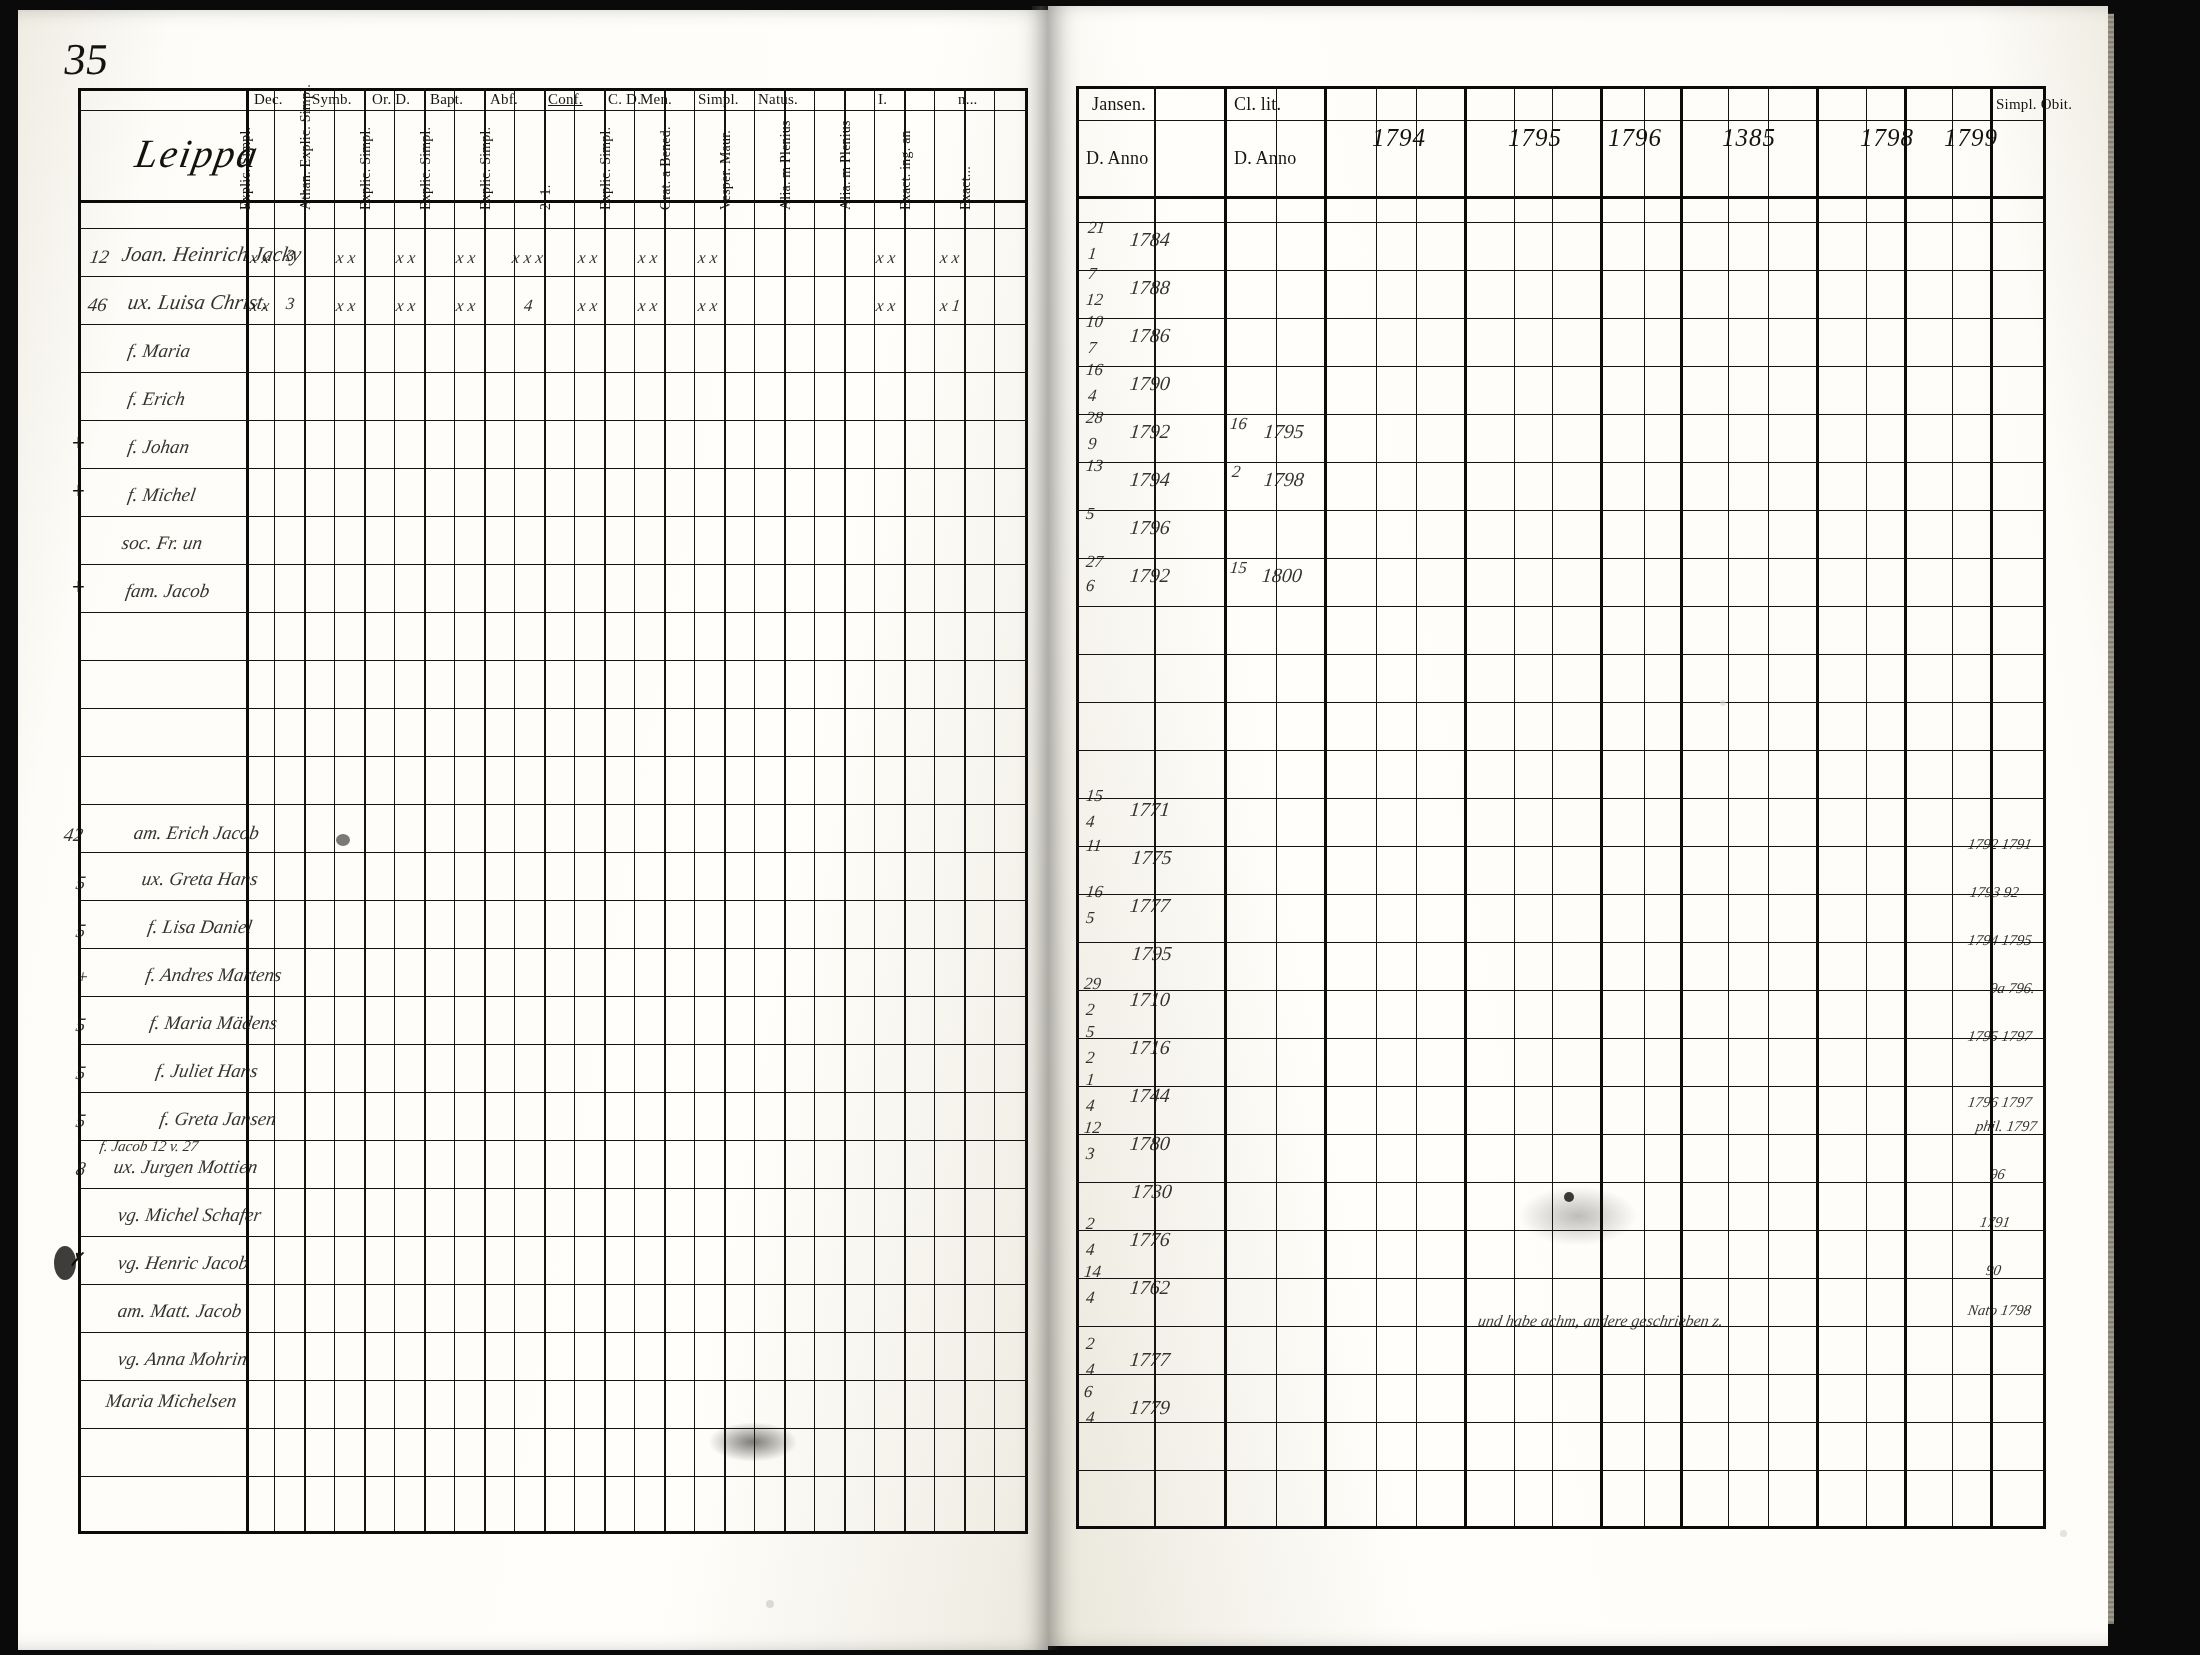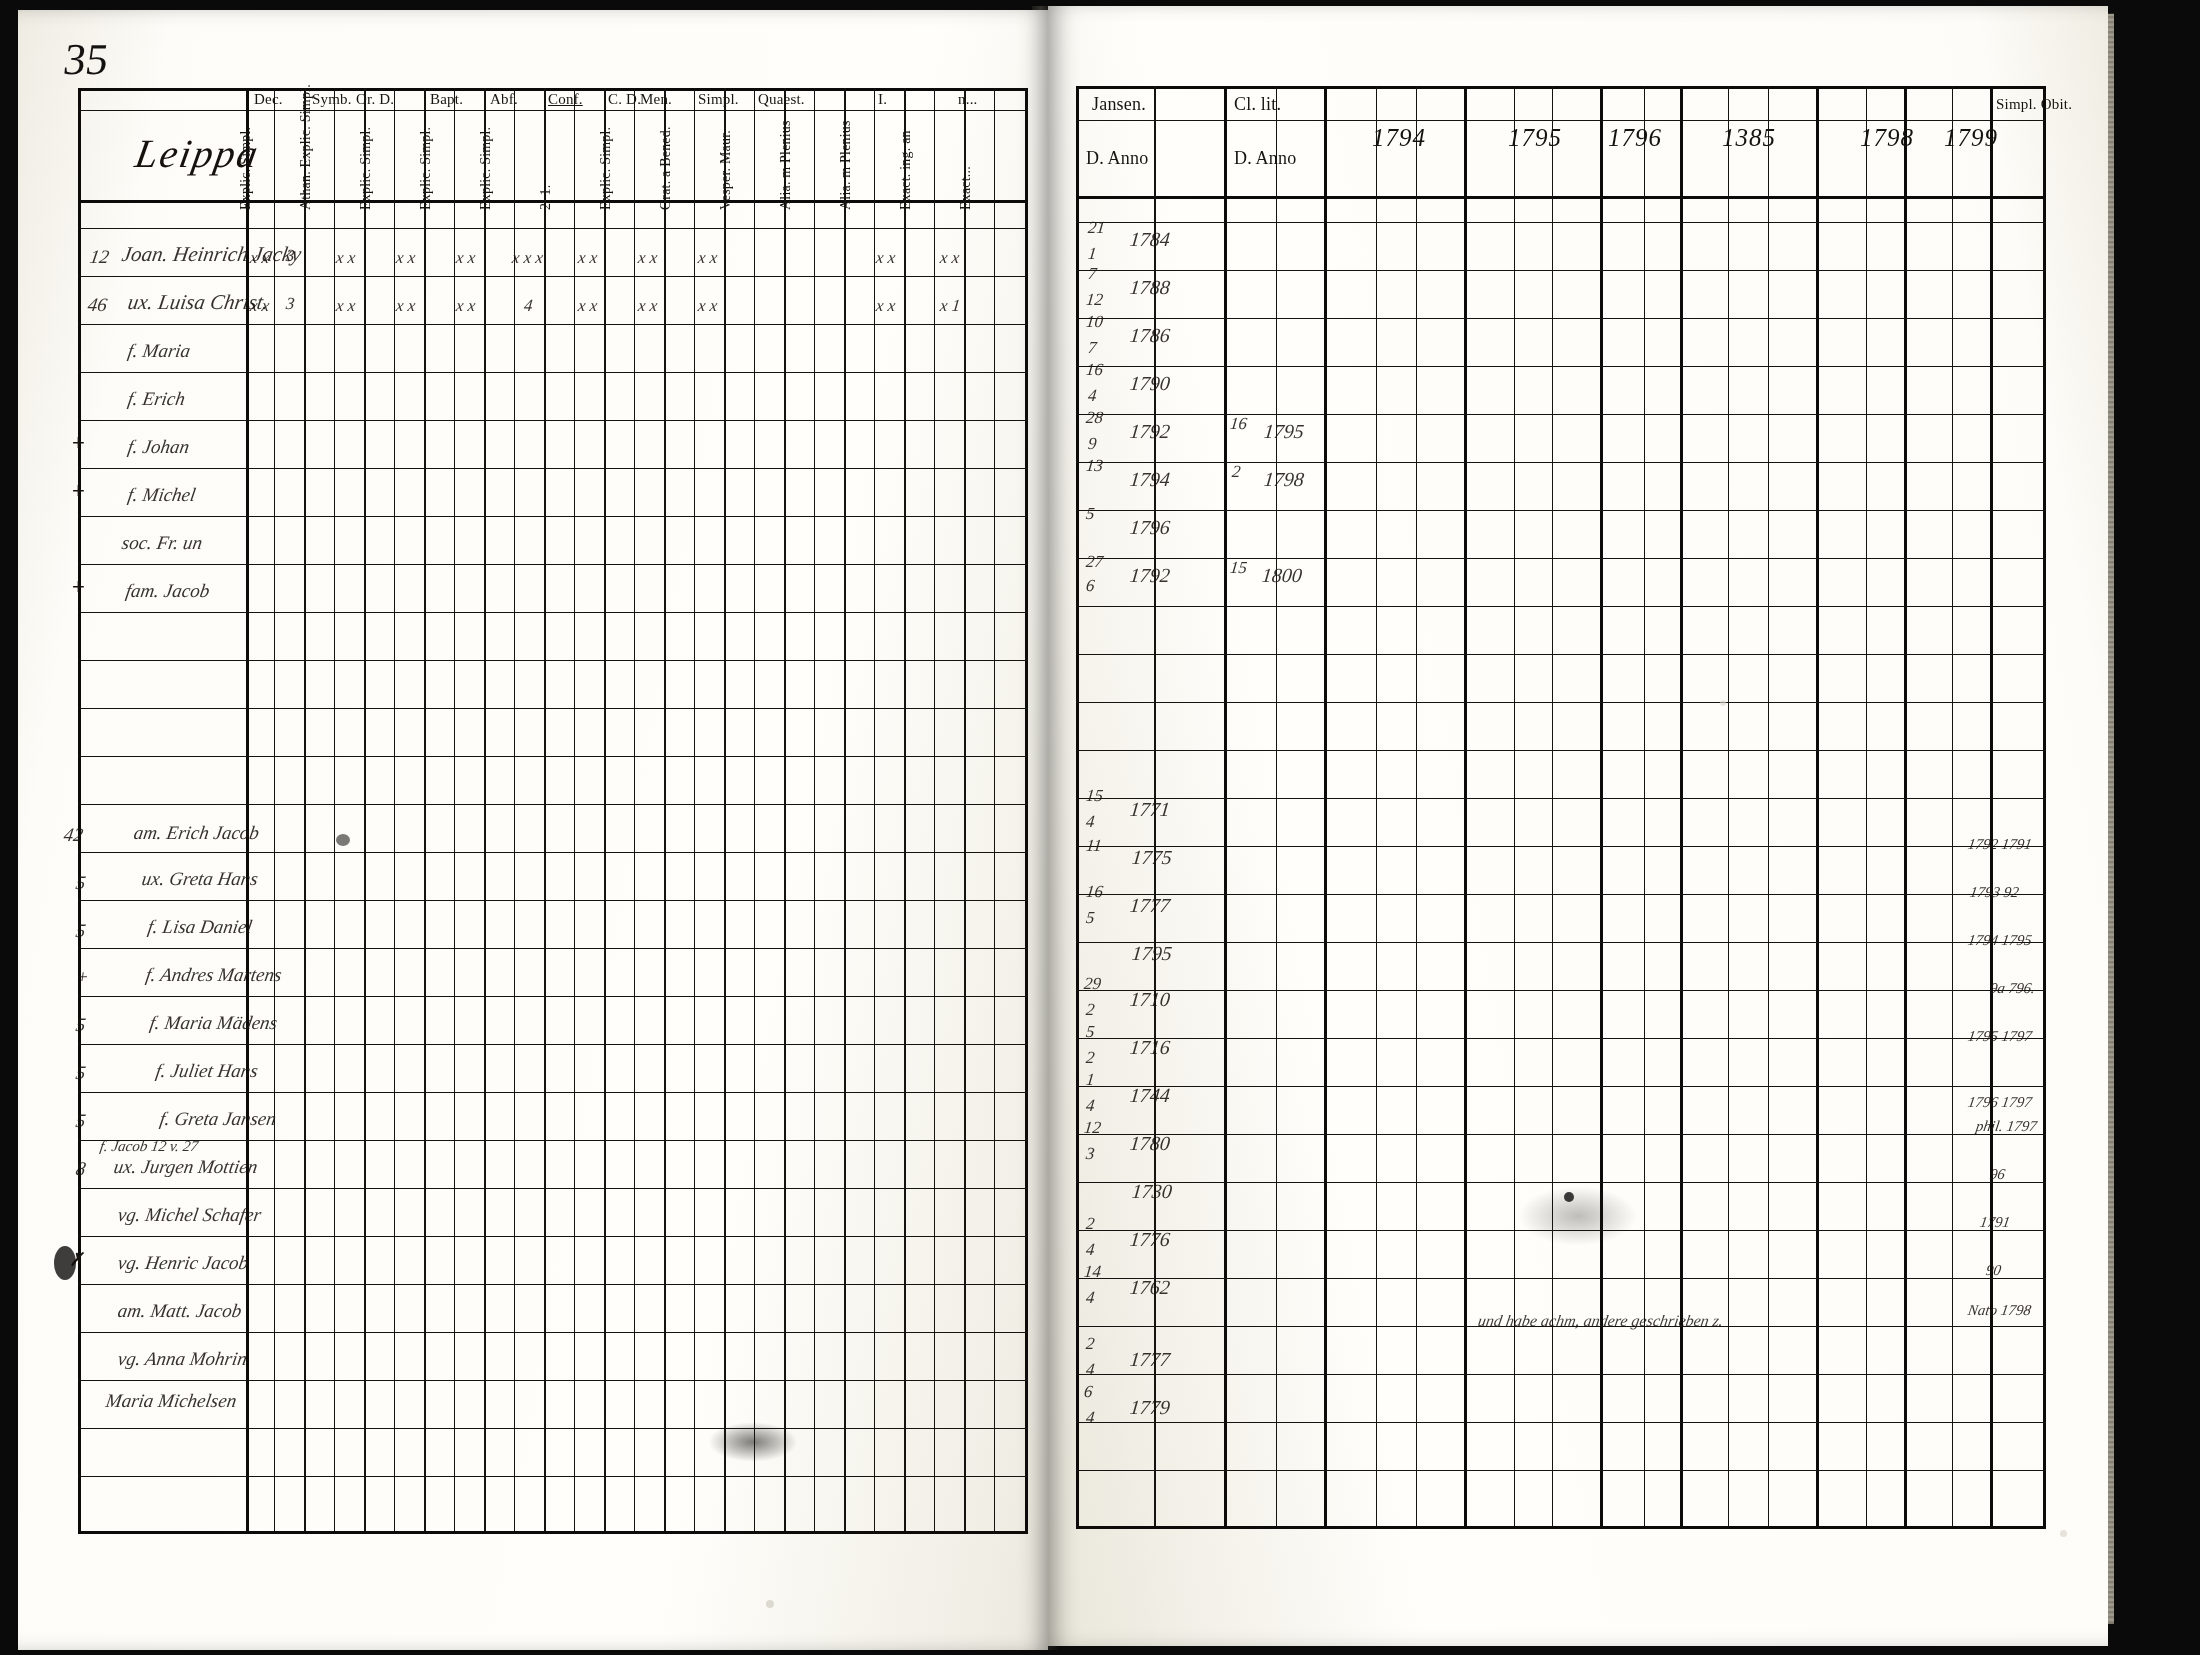--- a/index.html
+++ b/index.html
@@ -238,28 +238,28 @@
       <div class="hline" style="left:0; top:1100px; width:950px;"></div>
       <div class="hline" style="left:0; top:1148px; width:950px;"></div>
       <div class="hline" style="left:0; top:1196px; width:950px;"></div>
       <div class="hline" style="left:0; top:1244px; width:950px;"></div>
       <div class="hline" style="left:0; top:1292px; width:950px;"></div>
       <div class="hline" style="left:0; top:1340px; width:950px;"></div>
       <div class="hline" style="left:0; top:1388px; width:950px;"></div>
 
       <div class="colhead" style="left:176px; top:3px;">Dec.</div>
       <div class="colhead" style="left:234px; top:3px;">Symb.</div>
-      <div class="colhead" style="left:278px; top:3px;">Or. D.</div>
+      <div class="colhead" style="left:294px; top:3px;">Or. D.</div>
       <div class="colhead" style="left:352px; top:3px;">Bapt.</div>
       <div class="colhead" style="left:412px; top:3px;">Abf.</div>
       <div class="colhead" style="left:470px; top:3px;text-decoration:underline;">Conf.</div>
       <div class="colhead" style="left:530px; top:3px;">C. D.</div>
       <div class="colhead" style="left:562px; top:3px;">Men.</div>
       <div class="colhead" style="left:620px; top:3px;">Simpl.</div>
-      <div class="colhead" style="left:680px; top:3px;">Quaest.</div>
+      <div class="colhead" style="left:680px; top:3px;">Natus.</div>
       <div class="colhead" style="left:800px; top:3px;">I.</div>
       <div class="colhead" style="left:880px; top:3px;">n...</div>
 
       <div class="colhead vert" style="left:176px; top:106px;">Explic. Simpl.</div>
       <div class="colhead vert" style="left:236px; top:106px;">Athan. Explic. Simpl.</div>
       <div class="colhead vert" style="left:296px; top:106px;">Explic. Simpl.</div>
       <div class="colhead vert" style="left:356px; top:106px;">Explic. Simpl.</div>
       <div class="colhead vert" style="left:416px; top:106px;">Explic. Simpl.</div>
       <div class="colhead vert" style="left:476px; top:106px;">2. 1.</div>
       <div class="colhead vert" style="left:536px; top:106px;">Explic. Simpl.</div>

